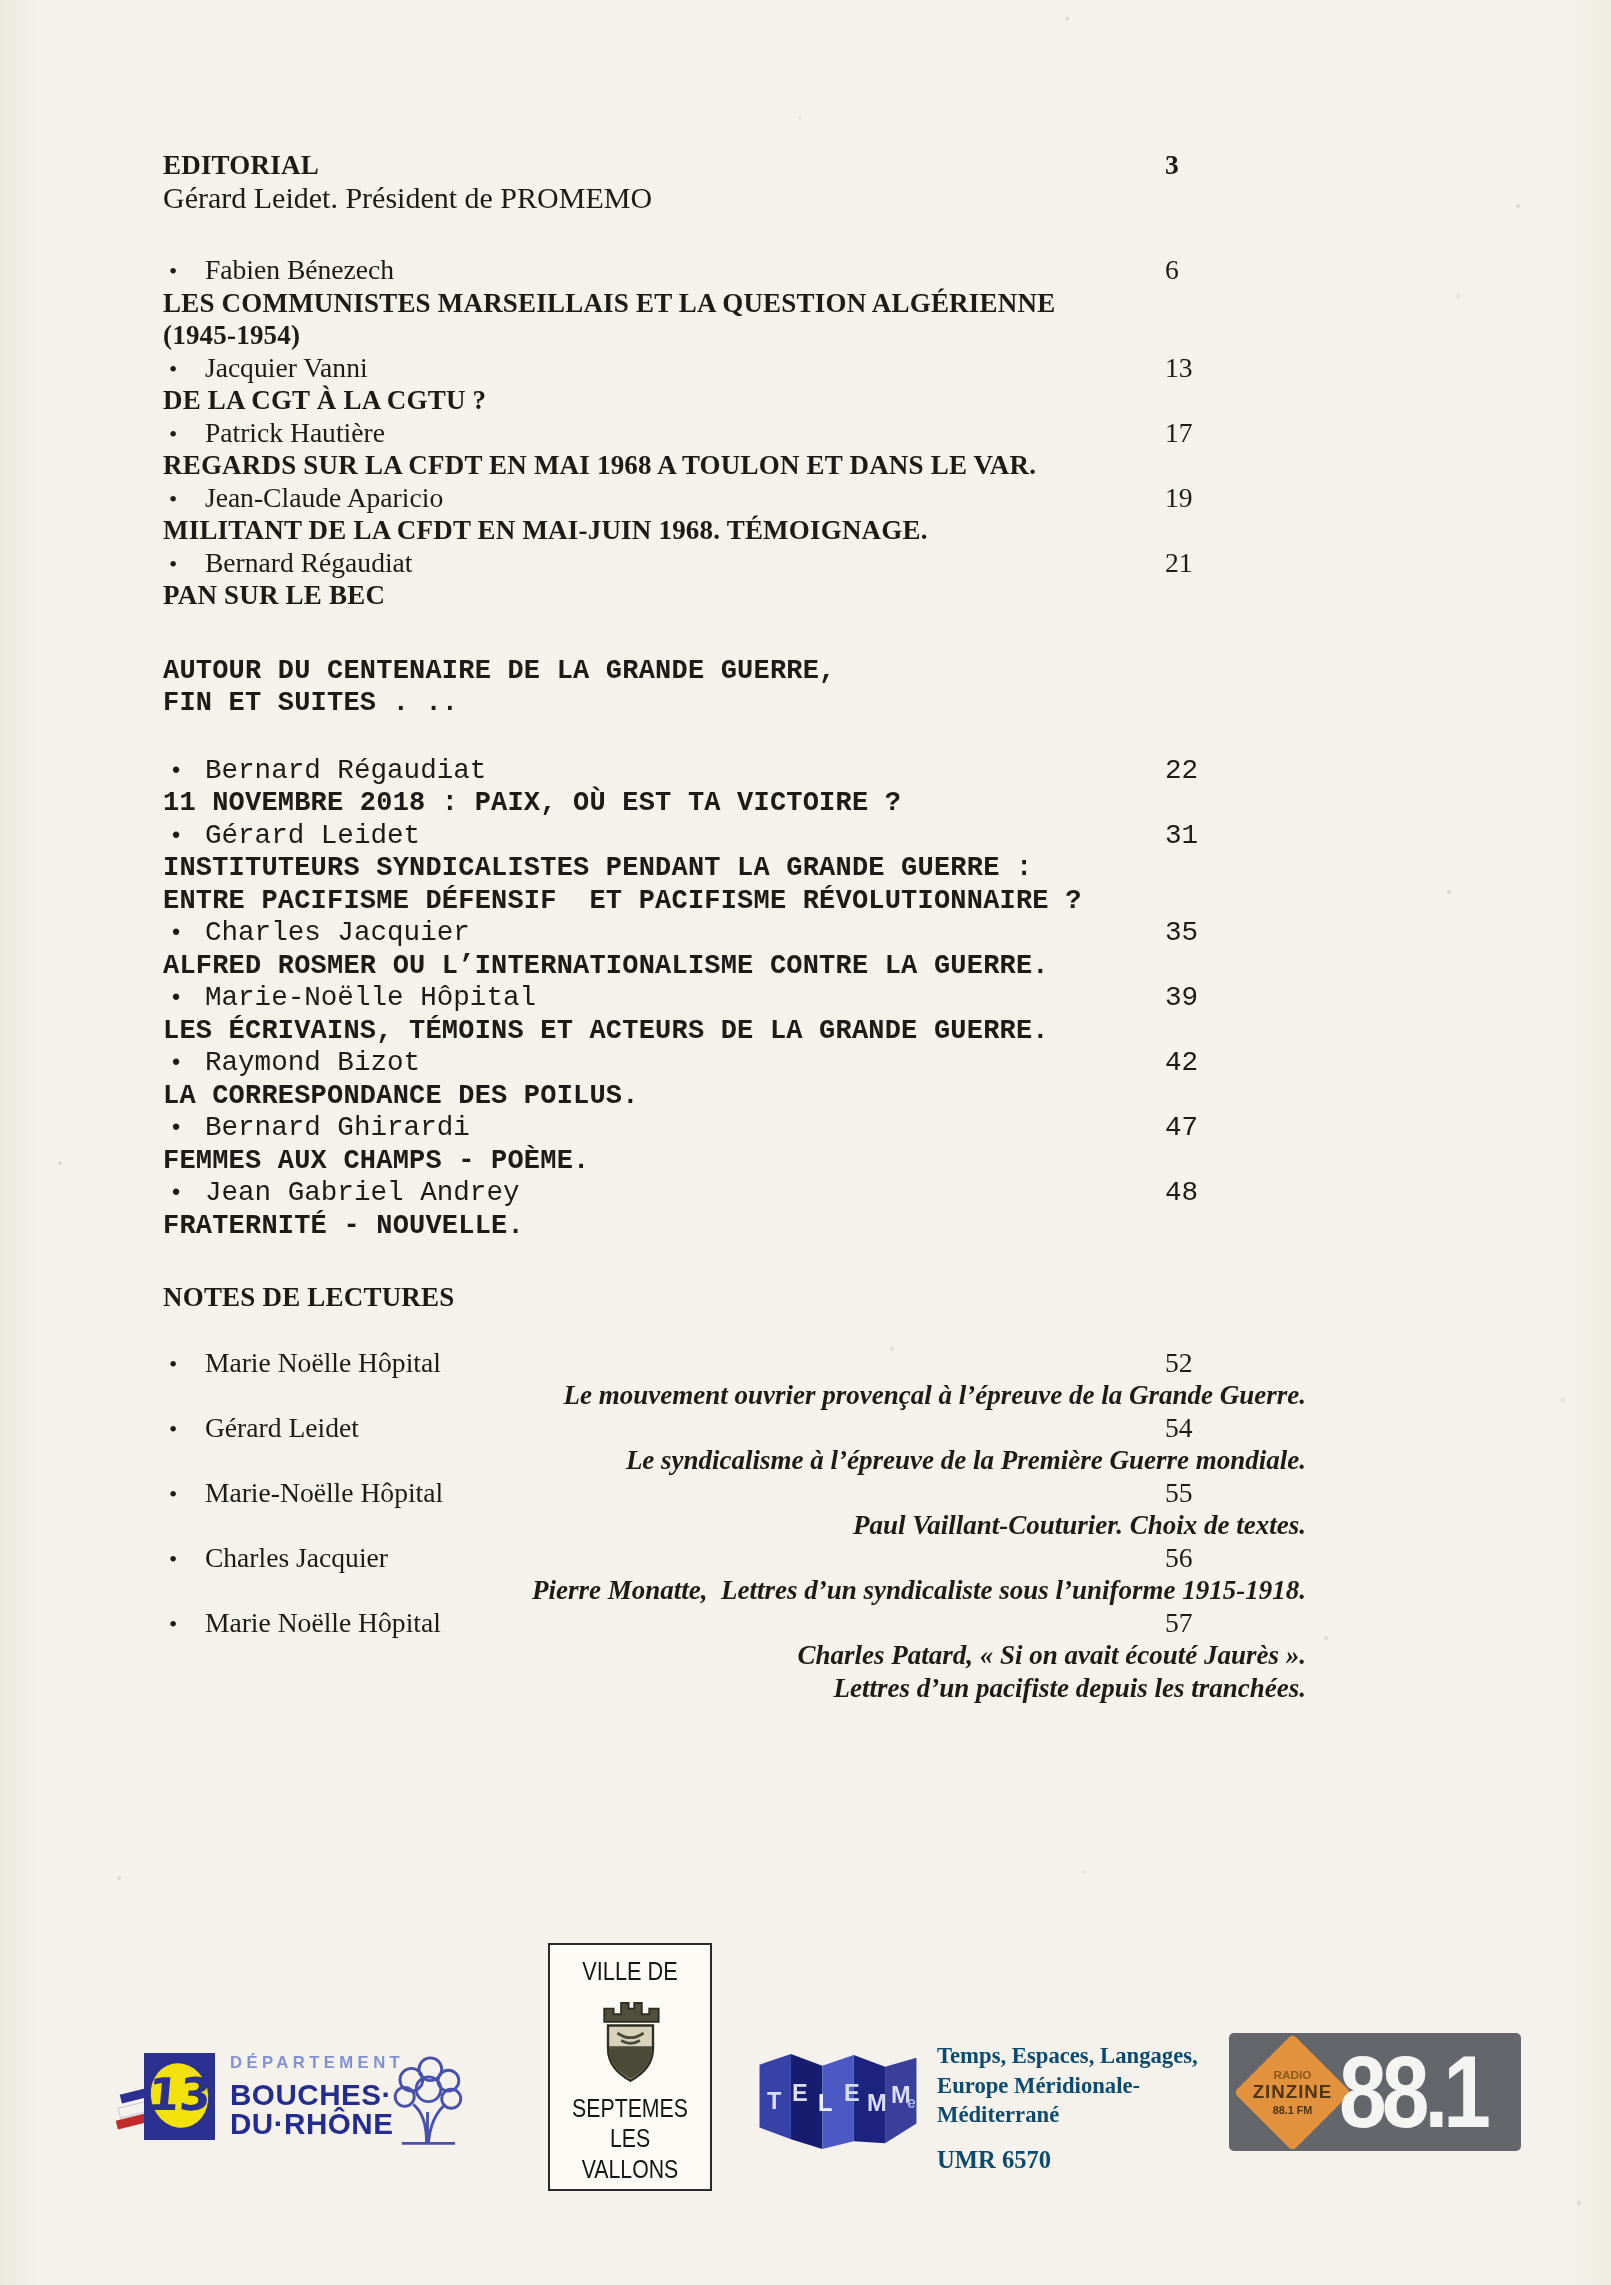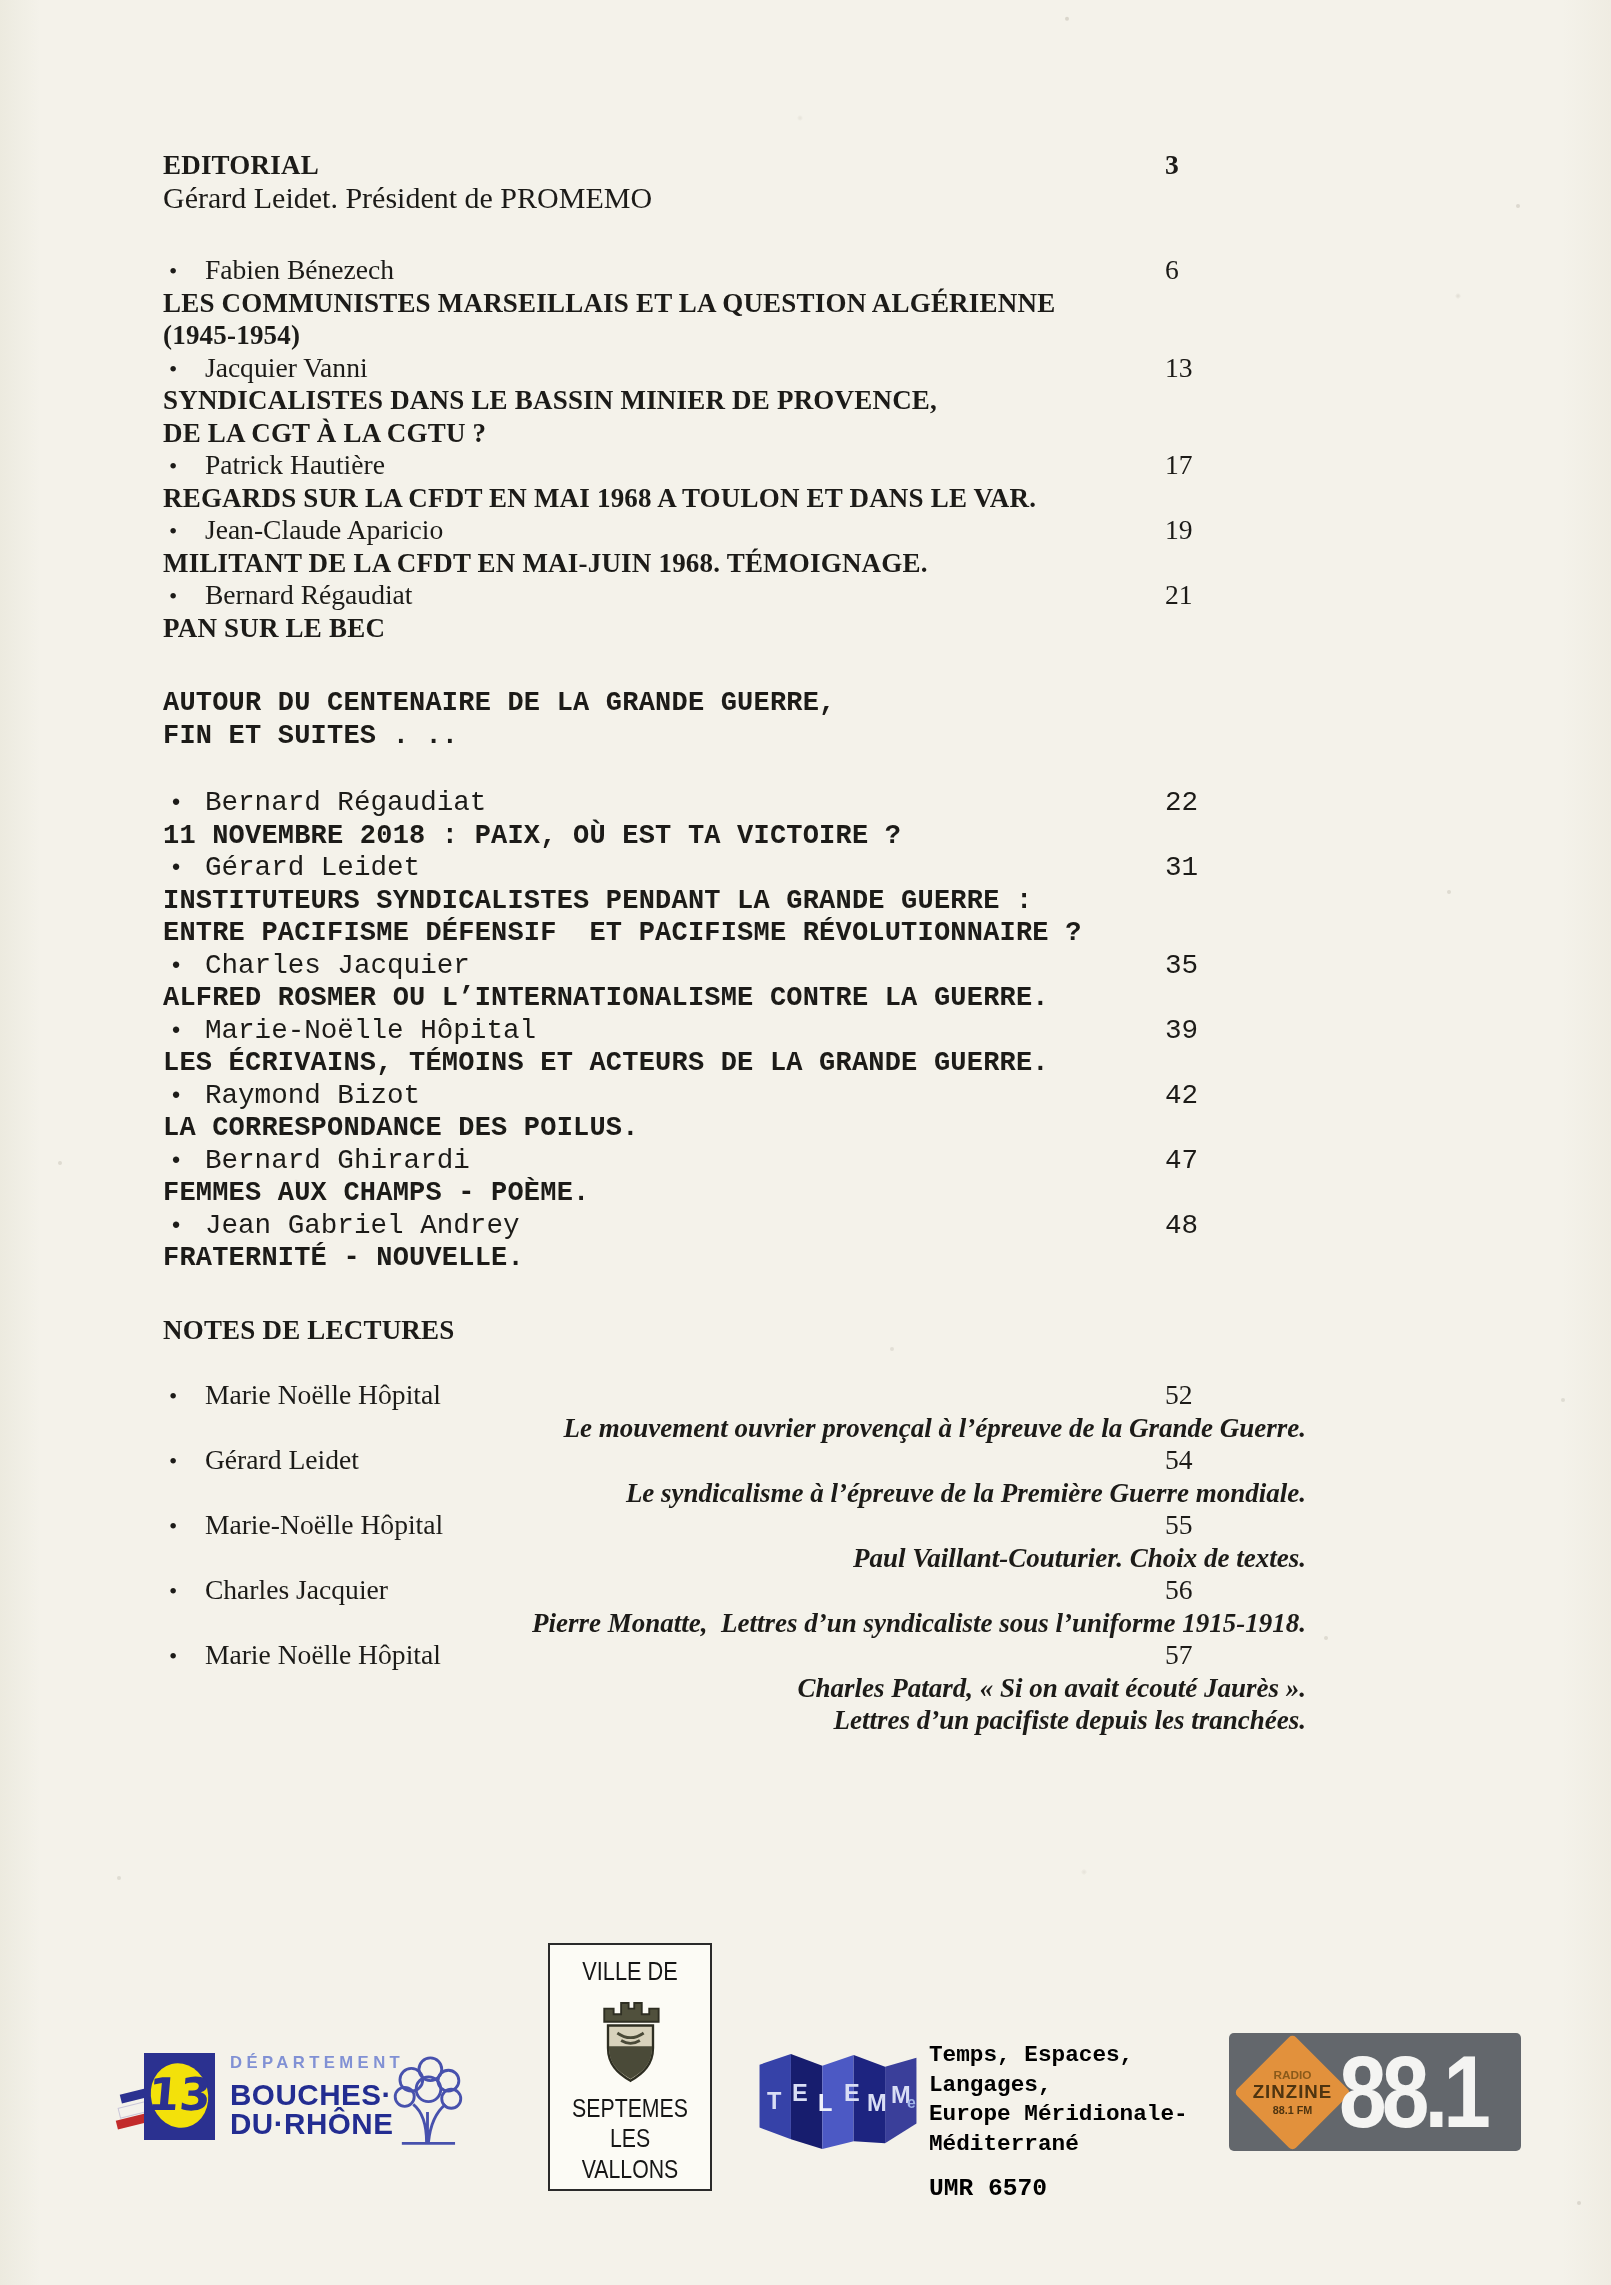--- a/index.html
+++ b/index.html
@@ -67,21 +67,21 @@
   .tel-zig{position:absolute;left:0;top:9.9px;width:158px;height:99px;}
   .tl-letter{position:absolute;font-family:"Liberation Sans",sans-serif;font-weight:700;
     font-size:23.6px;color:#d9def5;top:33px;}
   .tl-letter:nth-child(1){left:7.9px;top:39px;}
   .tl-letter:nth-child(2){left:33px;top:31.5px;}
   .tl-letter:nth-child(3){left:59px;top:41px;color:#eef1fb;}
   .tl-letter:nth-child(4){left:85px;top:31.5px;}
   .tl-letter:nth-child(5){left:108px;top:41px;}
   .tl-letter:nth-child(6){left:132px;top:33px;}
   .tl-letter:nth-child(7){left:148px;top:45px;font-size:15.8px;color:#9fb4e8;}
-  .tel-text{position:absolute;left:170px;top:2px;font-family:Liberation Mono, monospace;color:#000000;}
+  .tel-text{position:absolute;left:178px;top:2px;font-family:Liberation Serif, serif;color:#0c4a6e;}
   .tt1{font-weight:700;font-size:22.7px;line-height:29.6px;}
   .tt2{font-weight:700;font-size:24.6px;margin-top:15.8px;}
   
   .logo-radio{position:absolute;left:1229px;top:2033px;width:292px;height:118px;background:#63676c;border-radius:4.9px;}
   .diamond{position:absolute;left:21.7px;top:17.7px;width:83px;height:83px;background:#e2913c;border-radius:4.9px;transform:rotate(45deg);}
   .dm-in{width:100%;height:100%;transform:rotate(-45deg);display:flex;flex-direction:column;align-items:center;justify-content:center;font-family:"Liberation Sans",sans-serif;}
   .r1{font-weight:700;font-size:11.8px;color:#8a5a1a;line-height:12.8px;}
   .r2{font-weight:900;font-size:18.7px;color:#4e3410;letter-spacing:1px;line-height:20.7px;}
   .r3{font-weight:700;font-size:10.8px;color:#4e3410;margin-top:2px;}
   .freq-big{position:absolute;left:110px;top:3.9px;font-family:"Liberation Sans",sans-serif;
@@ -96,21 +96,20 @@
 <div class="content">
   <div class="line caps"><span>EDITORIAL</span><span class="num bold">3</span></div>
   <div class="byline">Gérard Leidet. Président de PROMEMO</div>
   <div id="sections">
       <div class="section sec-articles">
         <div class="entries">
           <div class="line author-row"><span class="bullet">•</span><span class="author">Fabien Bénezech</span><span class="num">6</span></div>
           <div class="line caps">LES COMMUNISTES MARSEILLAIS ET LA QUESTION ALGÉRIENNE</div>
           <div class="line caps">(1945-1954)</div>
           <div class="line author-row"><span class="bullet">•</span><span class="author">Jacquier Vanni</span><span class="num">13</span></div>
-          <div class="line caps">SYNDICALISTES DANS LE BASSIN MINIER DE PROVENCE,</div>
           <div class="line caps">DE LA CGT À LA CGTU ?</div>
           <div class="line author-row"><span class="bullet">•</span><span class="author">Patrick Hautière</span><span class="num">17</span></div>
           <div class="line caps">REGARDS SUR LA CFDT EN MAI 1968 A TOULON ET DANS LE VAR.</div>
           <div class="line author-row"><span class="bullet">•</span><span class="author">Jean-Claude Aparicio</span><span class="num">19</span></div>
           <div class="line caps">MILITANT DE LA CFDT EN MAI-JUIN 1968. TÉMOIGNAGE.</div>
           <div class="line author-row"><span class="bullet">•</span><span class="author">Bernard Régaudiat</span><span class="num">21</span></div>
           <div class="line caps">PAN SUR LE BEC</div>
         </div>
       </div>
       <div class="section sec-centenaire">

